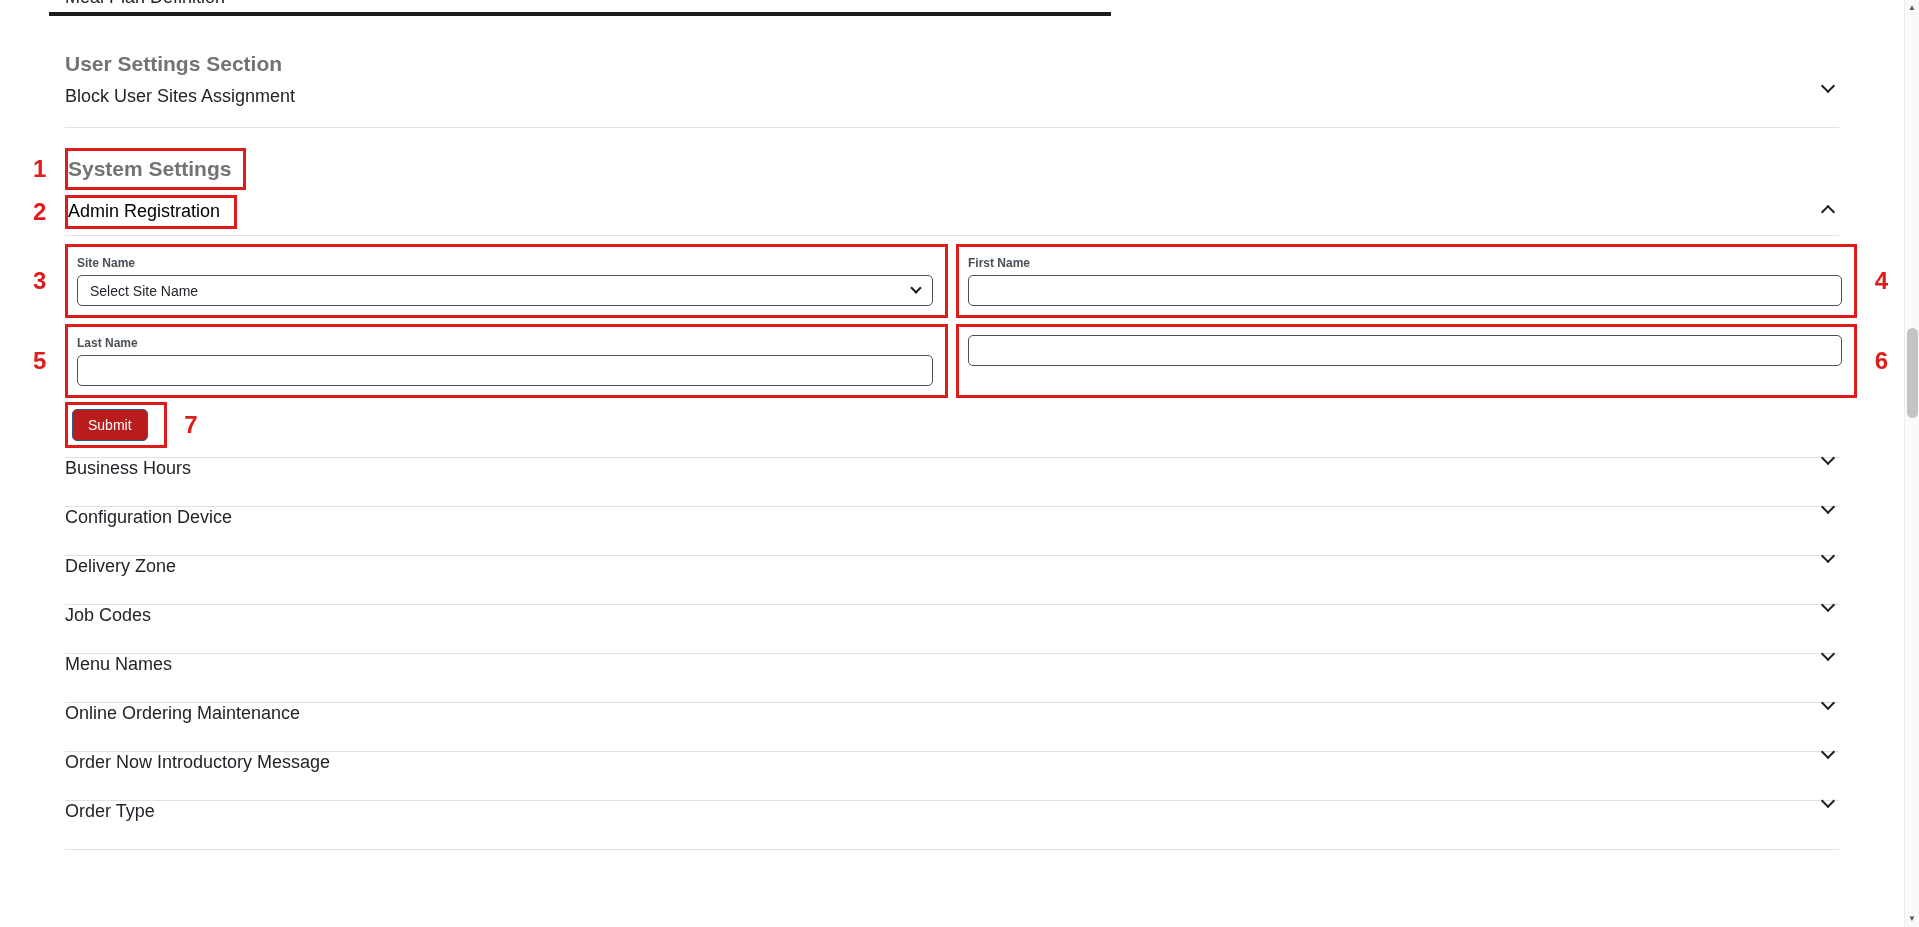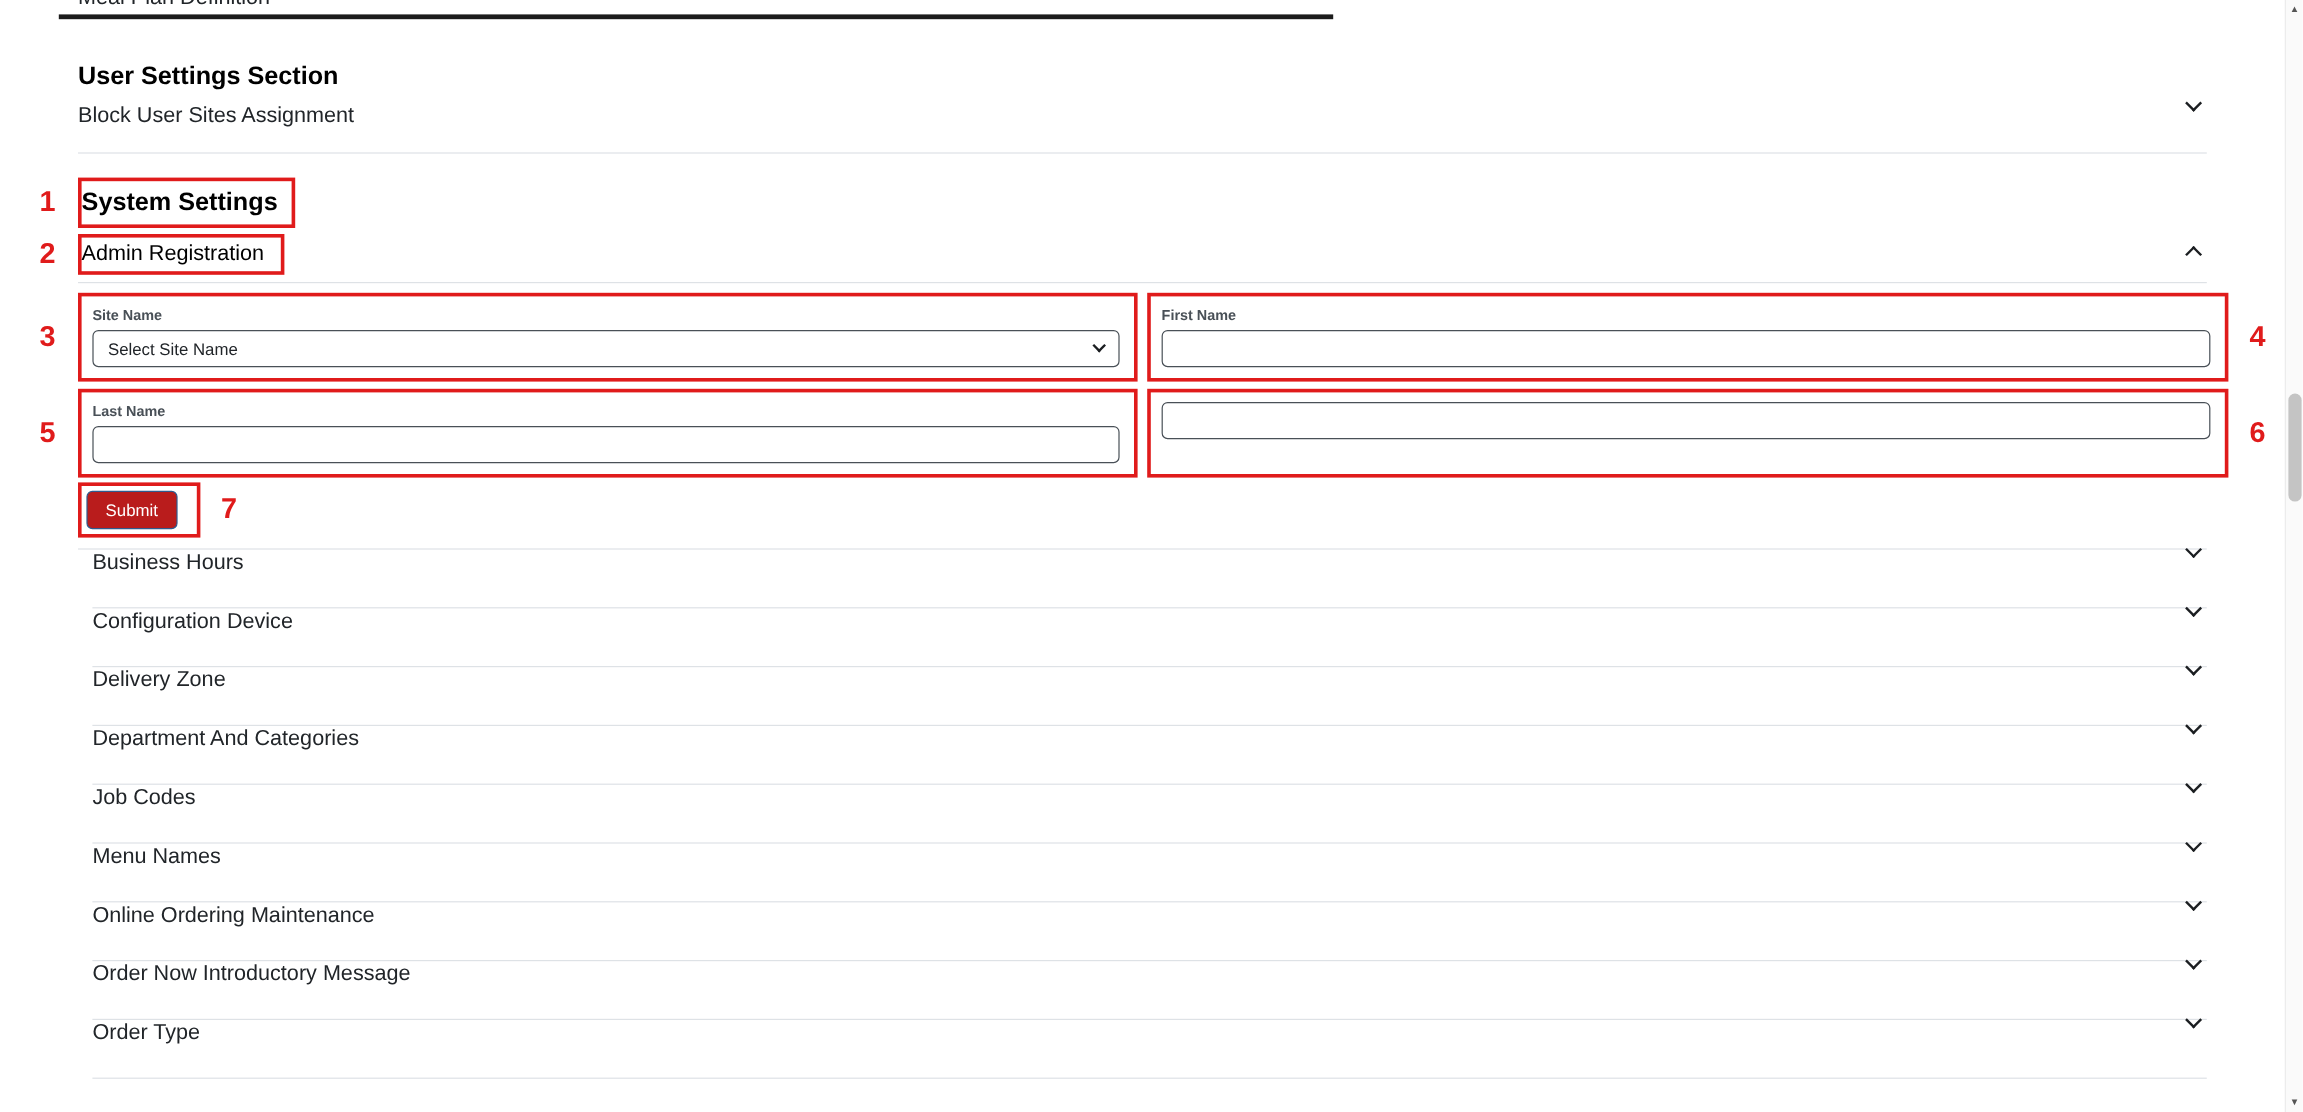--- a/index.html
+++ b/index.html
@@ -34,21 +34,21 @@
     position:absolute; left:0; top:-13px;
     font-size:18px; color:#212529; white-space:nowrap;
   }
   .top-partial .chev { position:absolute; right:8px; top:-7px; }
   .dark-line {
     position:absolute; left:-16px; top:12px;
     width:1062px; height:4px; background:#1c1c1c;
   }
 
   .section-title {
-    font-size:21px; font-weight:700; color:#000000;
+    font-size:21px; font-weight:700; color:#737373;
     line-height:25px;
   }
   .us-title { margin-top:33px; }
 
   .acc-row {
     display:flex; justify-content:space-between;
     height:40px;
     border-bottom:1px solid #dee2e6;
     cursor:pointer;
   }
@@ -129,21 +129,21 @@
     padding:0 15px;
     background:#b91c1c;
     border:1px solid #2f5b8f;
     border-radius:5px;
     color:#ffffff; font-size:14px;
     font-family:"Liberation Sans", sans-serif;
     cursor:pointer;
   }
 
   .acc-list { margin-top:9px; border-top:1px solid #dee2e6; }
-  .acc-list .acc-row { height:49px;margin-left:12px; }
+  .acc-list .acc-row { height:49px; }
 
   
   .scrollbar {
     position:absolute; right:0; top:0;
     width:15px; height:927px;
     background:#fafafa;
     border-left:1px solid #ececec;
   }
   .sb-thumb {
     position:absolute; left:2px; top:328px;
@@ -238,24 +238,20 @@
       </div>
       <div class="acc-row">
         <span class="label">Configuration Device</span>
         <span class="chev down"></span>
       </div>
       <div class="acc-row">
         <span class="label">Delivery Zone</span>
         <span class="chev down"></span>
       </div>
       <div class="acc-row">
-        <span class="label">Department And Categories</span>
-        <span class="chev down"></span>
-      </div>
-      <div class="acc-row">
         <span class="label">Job Codes</span>
         <span class="chev down"></span>
       </div>
       <div class="acc-row">
         <span class="label">Menu Names</span>
         <span class="chev down"></span>
       </div>
       <div class="acc-row">
         <span class="label">Online Ordering Maintenance</span>
         <span class="chev down"></span>

